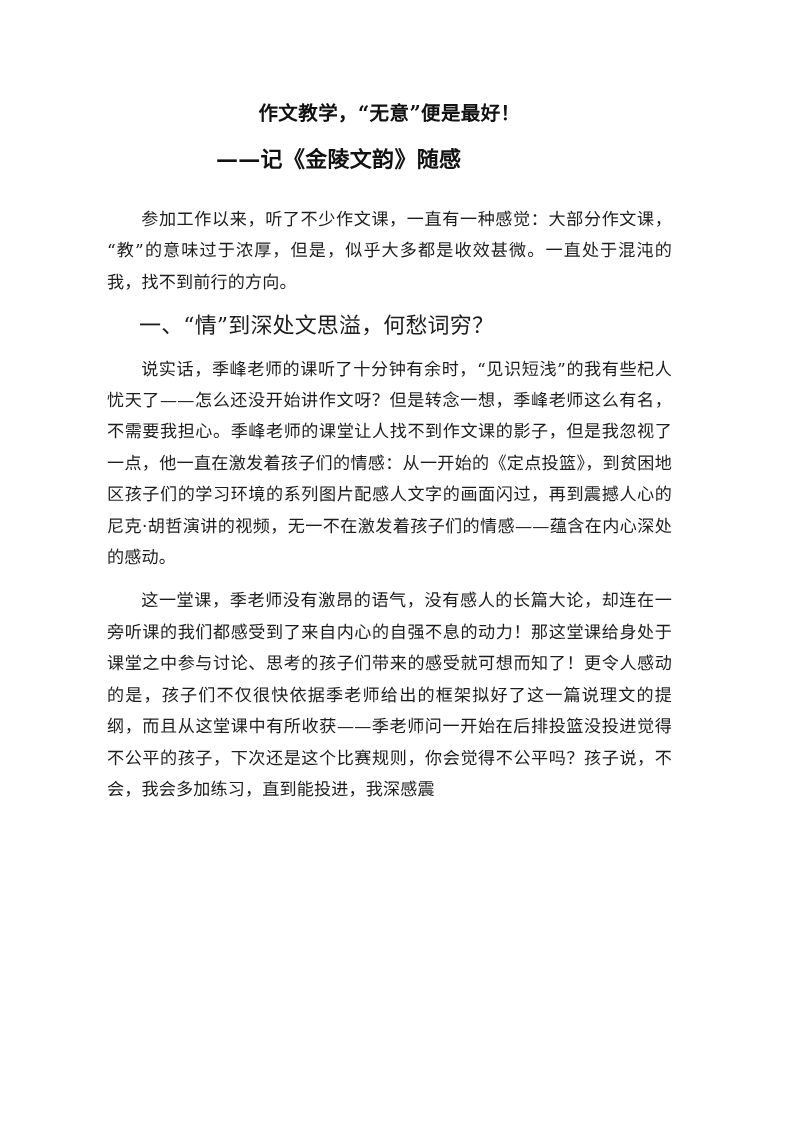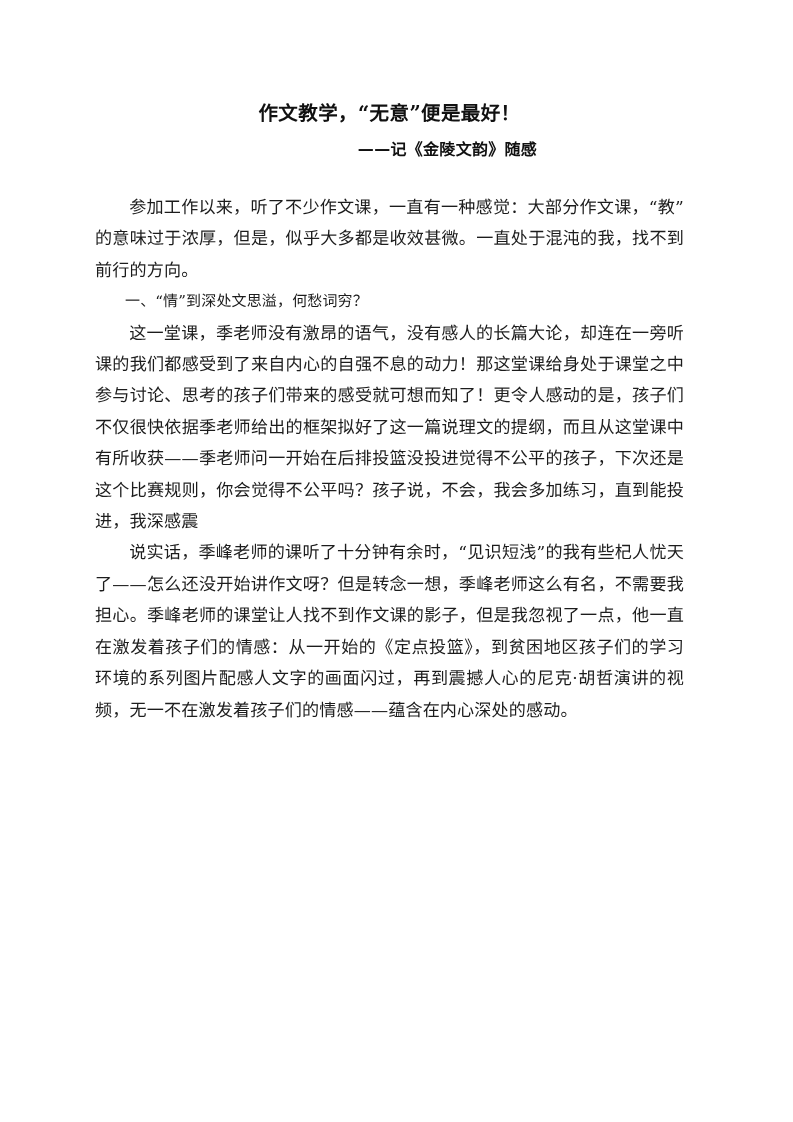--- a/index.html
+++ b/index.html
@@ -37,57 +37,56 @@
     font-size: 19.5px;
     line-height: 31px;
     letter-spacing: 0.4px;
     color: #111111;
     position: absolute;
     top: 98px;
     left: 0;
     width: 589px;
   }
   .doc-subtitle {
-    margin: 4px;
+    margin: 13px;
     padding: 0;
     font-weight: bold;
-    font-size: 16px;
+    font-size: 22px;
     line-height: 30px;
     letter-spacing: 0.3px;
     color: #111111;
     position: absolute;
     top: 131px;
     left: 0;
     width: 589px;
-    text-align: center;
     padding-left: 108px;
     box-sizing: border-box;
   }
   .body-block {
     position: absolute;
     top: 192px;
     left: 0;
     width: 589px;
   }
   p.para {
-    margin: 0;
+    margin: 12px;
     padding: 0;
     font-size: 17.1px;
     line-height: 31.4px;
     text-align: justify;
     text-justify: inter-ideograph;
     text-indent: 2em;
     letter-spacing: 0.15px;
     color: #1c1c1c;
     word-break: break-all;
   }
   .section-head {
     margin: 0;
     padding: 0;
-    font-size: 15px;
+    font-size: 22px;
     line-height: 31.4px;
     text-indent: 2em;
     letter-spacing: 0.15px;
     color: #1c1c1c;
     font-weight: normal;
   }
 </style>
 </head>
 <body>
 
@@ -99,19 +98,19 @@
     <div class="doc-subtitle">——记《金陵文韵》随感</div>
 
     <div class="body-block">
 
       <p class="para">参加工作以来，听了不少作文课，一直有一种感觉：大部分作文课，“教”的意味过于浓厚，但是，似乎大多都是收效甚微。一直处于混沌的我，找不到前行的方向。</p>
 
 
 
       <p class="section-head">一、“情”到深处文思溢，何愁词穷？</p>
 
+      <p class="para">说实话，季峰老师的课听了十分钟有余时，“见识短浅”的我有些杞人忧天了——怎么还没开始讲作文呀？但是转念一想，季峰老师这么有名，不需要我担心。季峰老师的课堂让人找不到作文课的影子，但是我忽视了一点，他一直在激发着孩子们的情感：从一开始的《定点投篮》，到贫困地区孩子们的学习环境的系列图片配感人文字的画面闪过，再到震撼人心的尼克·胡哲演讲的视频，无一不在激发着孩子们的情感——蕴含在内心深处的感动。</p>
+
       <p class="para">这一堂课，季老师没有激昂的语气，没有感人的长篇大论，却连在一旁听课的我们都感受到了来自内心的自强不息的动力！那这堂课给身处于课堂之中参与讨论、思考的孩子们带来的感受就可想而知了！更令人感动的是，孩子们不仅很快依据季老师给出的框架拟好了这一篇说理文的提纲，而且从这堂课中有所收获——季老师问一开始在后排投篮没投进觉得不公平的孩子，下次还是这个比赛规则，你会觉得不公平吗？孩子说，不会，我会多加练习，直到能投进，我深感震</p>
-
-      <p class="para">说实话，季峰老师的课听了十分钟有余时，“见识短浅”的我有些杞人忧天了——怎么还没开始讲作文呀？但是转念一想，季峰老师这么有名，不需要我担心。季峰老师的课堂让人找不到作文课的影子，但是我忽视了一点，他一直在激发着孩子们的情感：从一开始的《定点投篮》，到贫困地区孩子们的学习环境的系列图片配感人文字的画面闪过，再到震撼人心的尼克·胡哲演讲的视频，无一不在激发着孩子们的情感——蕴含在内心深处的感动。</p>
 
     </div>
   </div>
 </div>
 
 </body></html>

